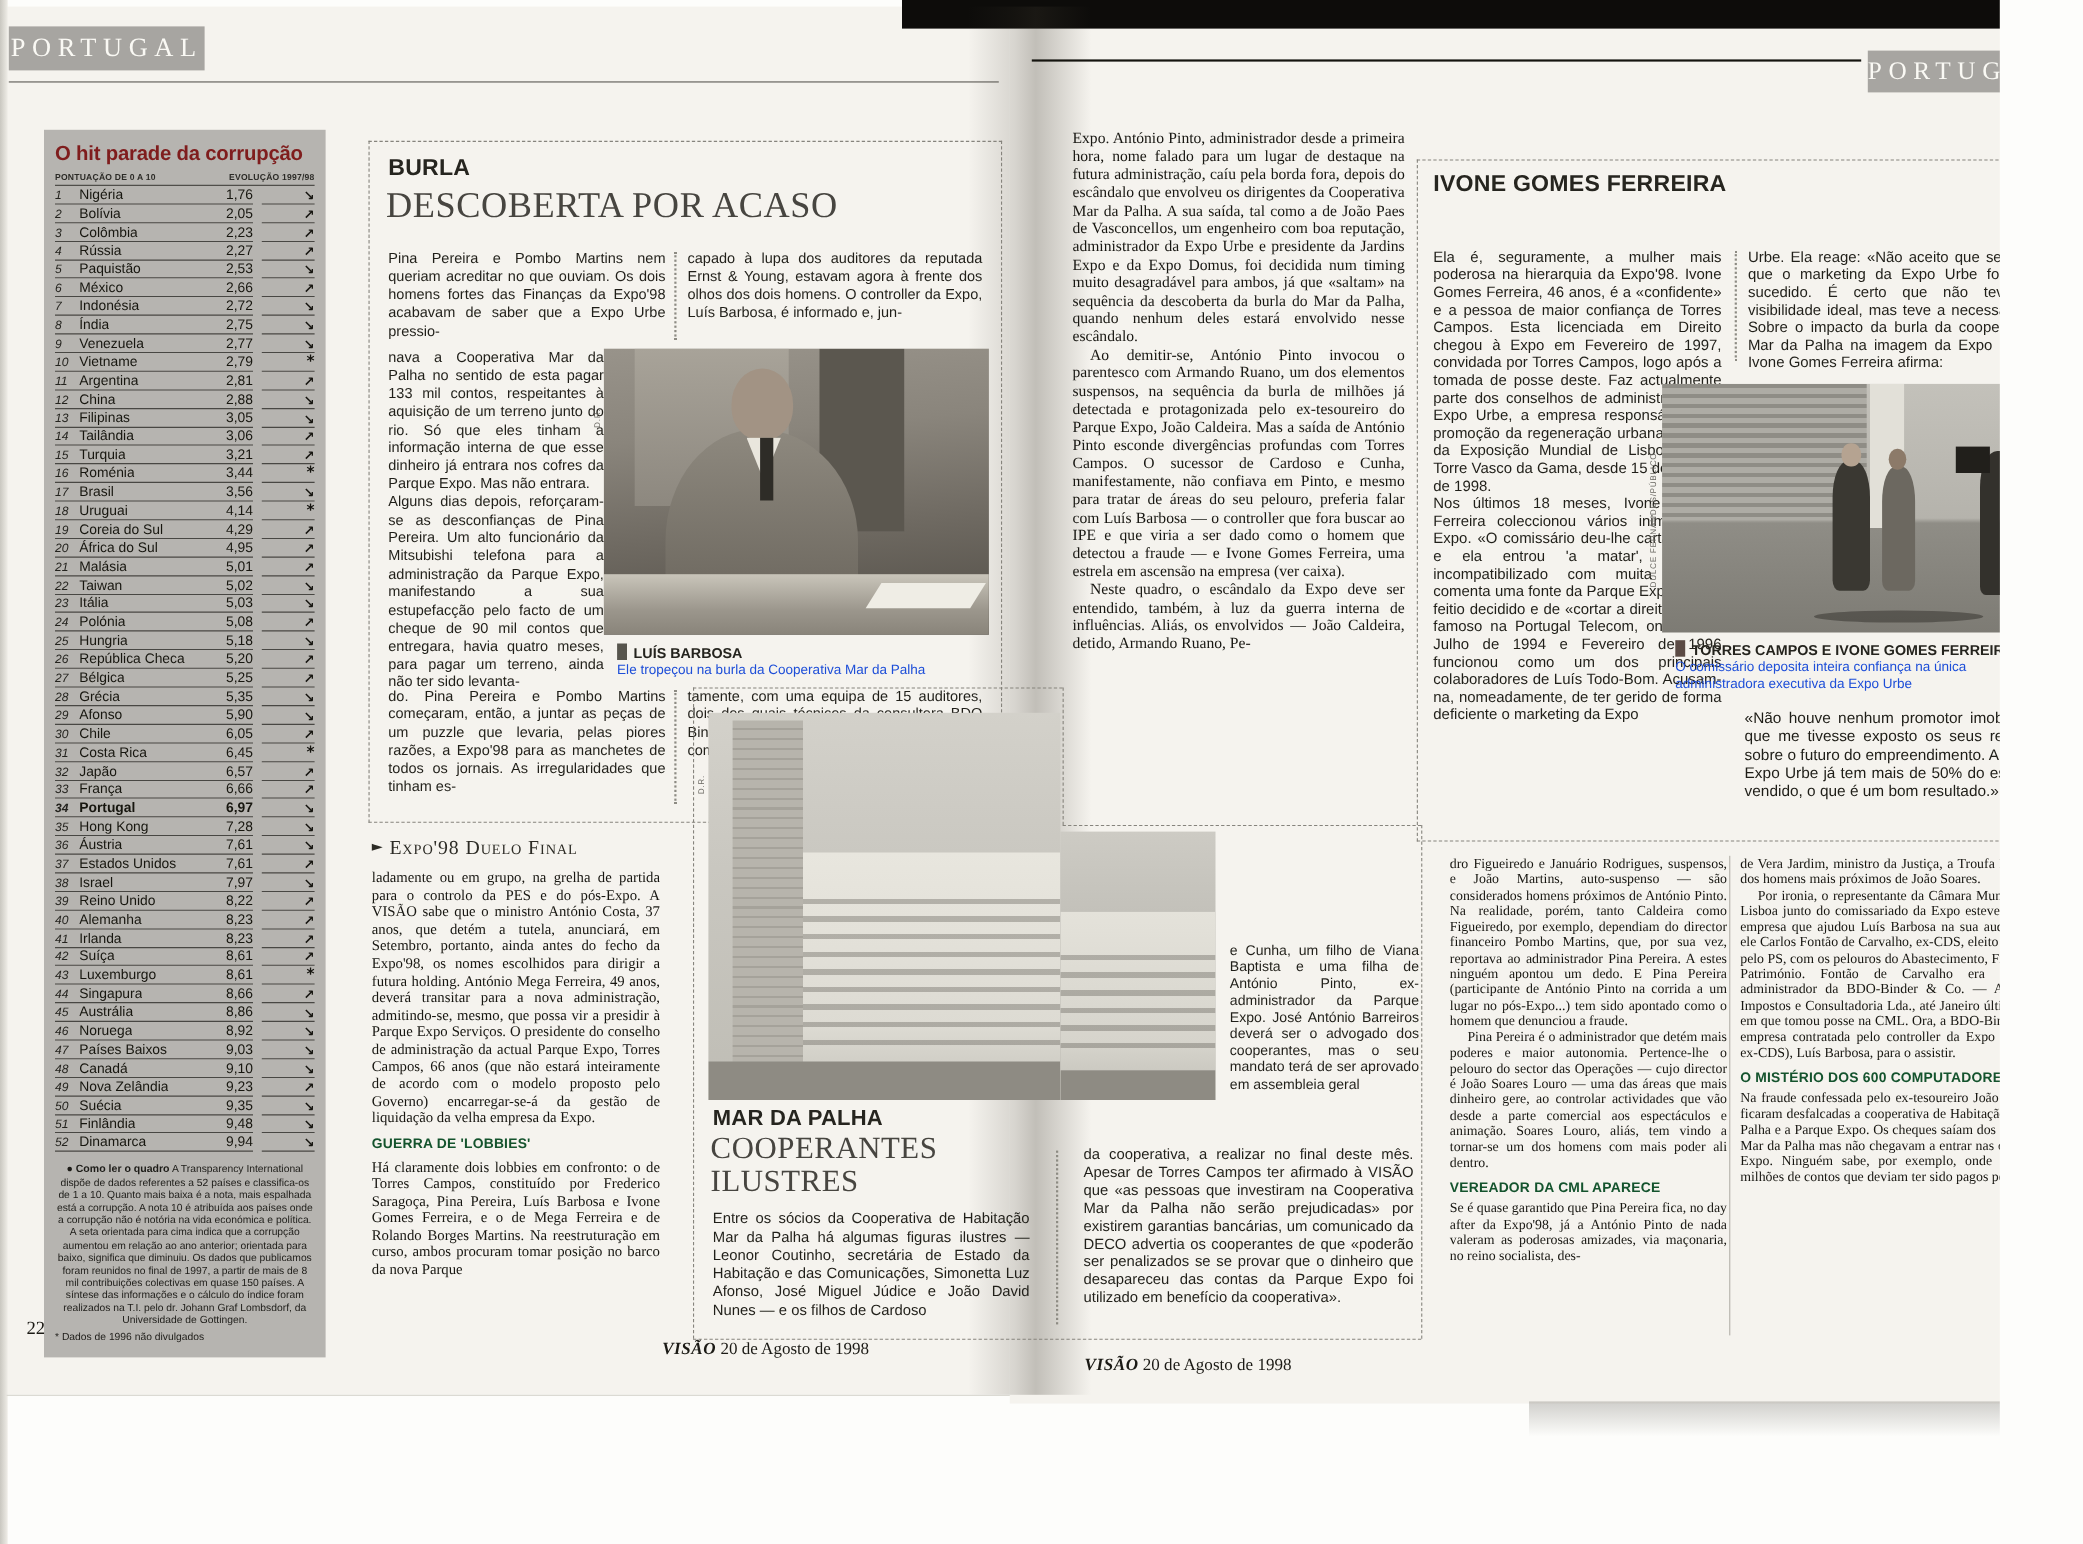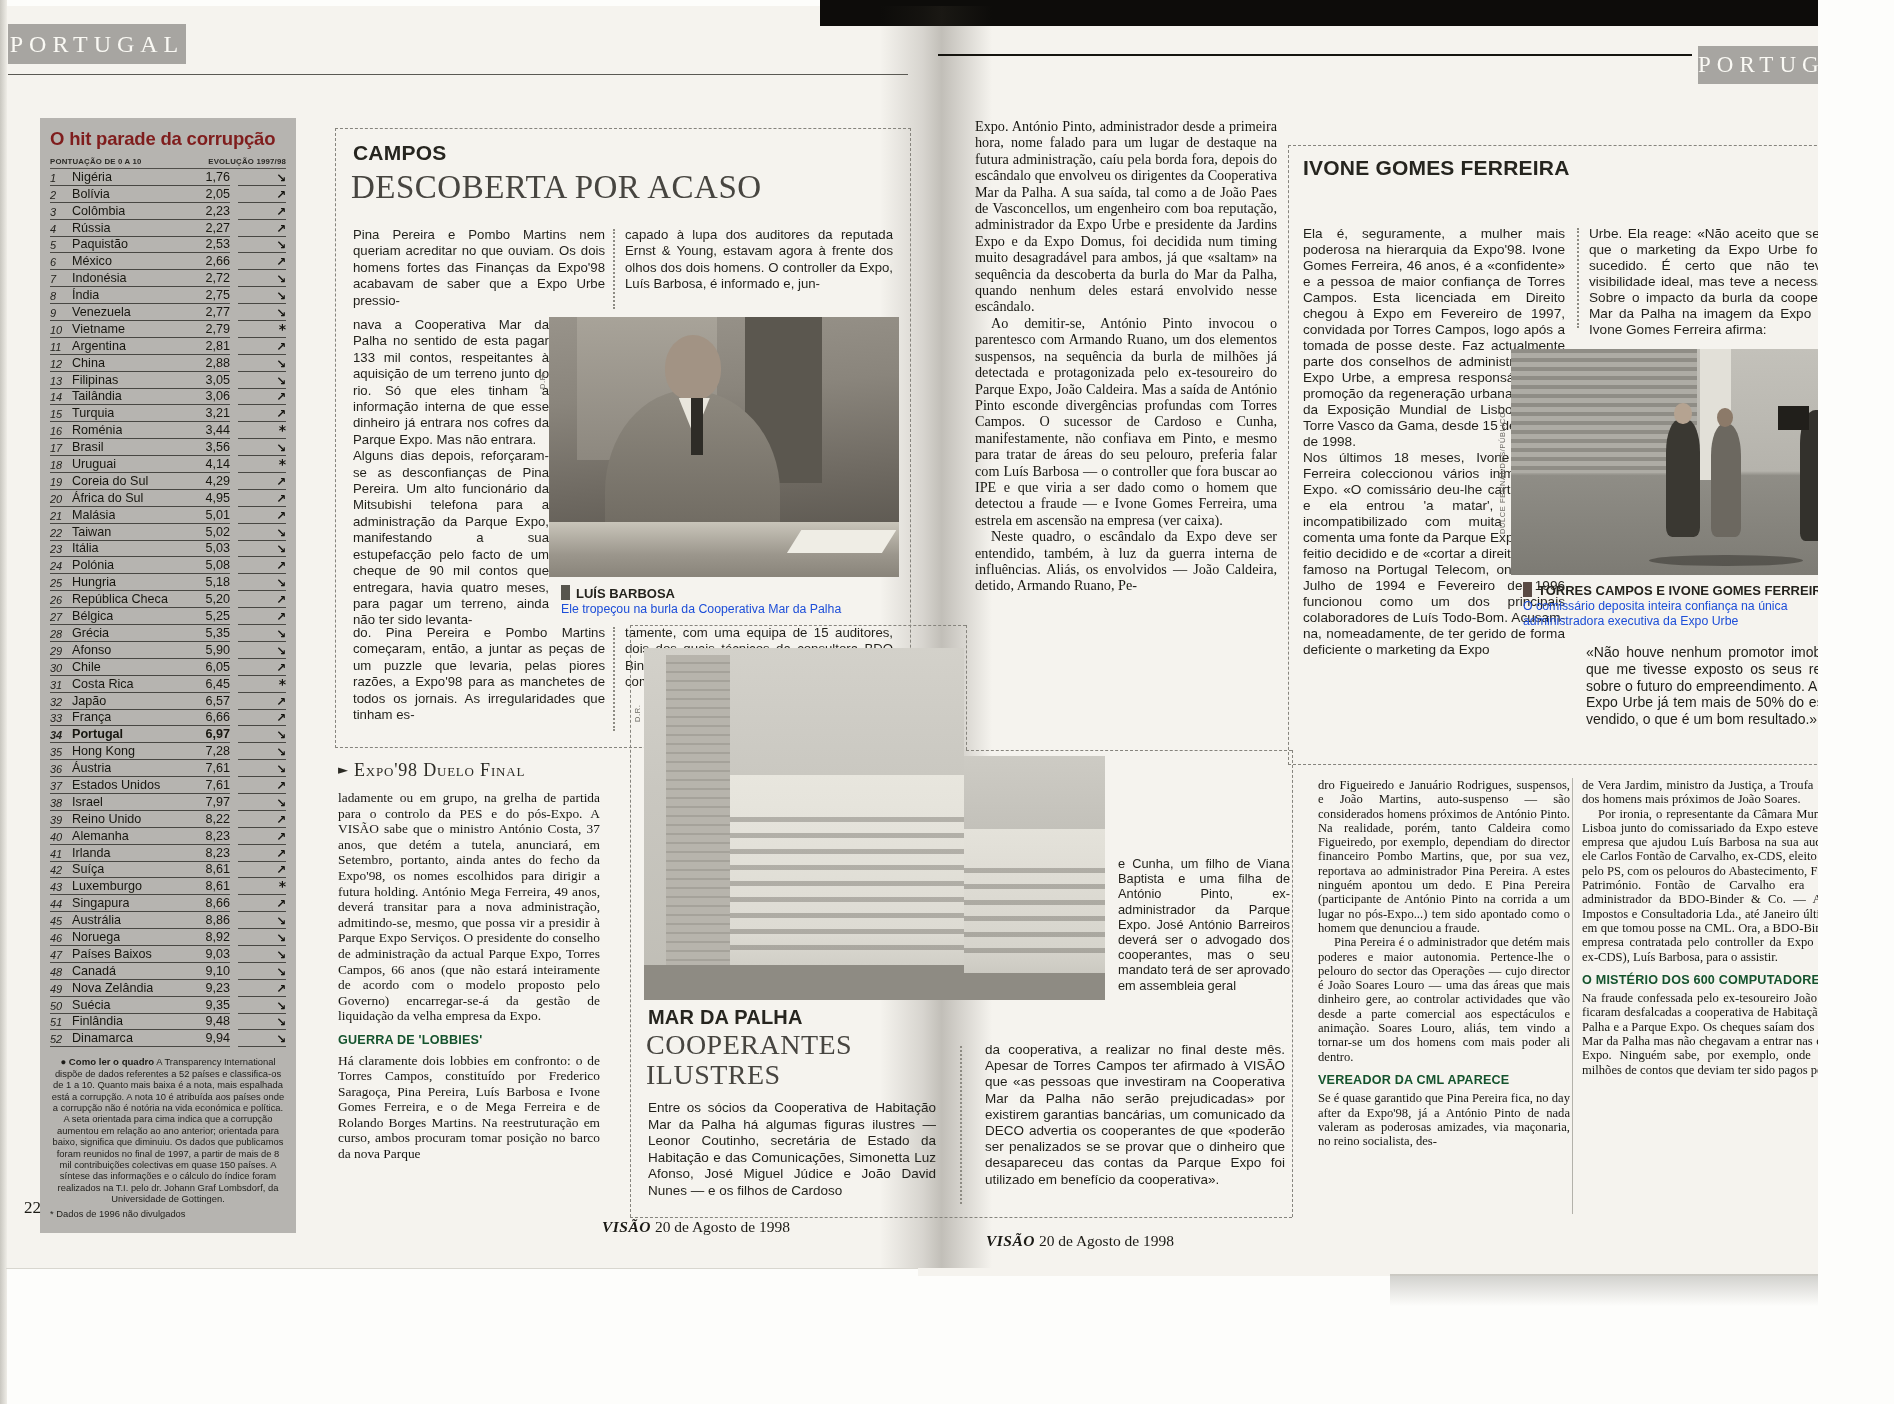--- a/index.html
+++ b/index.html
@@ -584,21 +584,21 @@
             <span class="t-score">9,94</span>
           </span>
           <span class="t-trend v-down"></span>
         </div>
       </div>
     <p class="legend"><b>● Como ler o quadro</b> <span>A Transparency International dispõe de dados referentes a 52 países e classifica-os de 1 a 10. Quanto mais baixa é a nota, mais espalhada está a corrupção. A nota 10 é atribuída aos países onde a corrupção não é notória na vida económica e política. A seta orientada para cima indica que a corrupção aumentou em relação ao ano anterior; orientada para baixo, significa que diminuiu. Os dados que publicamos foram reunidos no final de 1997, a partir de mais de 8 mil contribuições colectivas em quase 150 países. A síntese das informações e o cálculo do índice foram realizados na T.I. pelo dr. Johann Graf Lombsdorf, da Universidade de Gottingen.</span></p>
     <p class="corr-note">* Dados de 1996 não divulgados</p>
   </div>
 
   <div class="abs dbox" style="left:335px;top:128px;width:576px;height:620px;">
-    <div class="abs kicker" style="left:17px;top:12px;">CAMPOS</div>
+    <div class="abs kicker" style="left:17px;top:12px;">BURLA</div>
     <div class="abs bighead" style="left:15px;top:40px;">DESCOBERTA POR ACASO</div>
     <div class="abs boxtext" style="left:17px;top:98px;width:252px;">Pina Pereira e Pombo Martins nem queriam acreditar no que ouviam. Os dois homens fortes das Finanças da Expo'98 acabavam de saber que a Expo Urbe pressio-</div>
     <div class="abs dotv" style="left:277px;top:100px;height:80px;"></div>
     <div class="abs boxtext" style="left:289px;top:98px;width:268px;">capado à lupa dos auditores da reputada Ernst &amp; Young, estavam agora à frente dos olhos dos dois homens. O controller da Expo, Luís Barbosa, é informado e, jun-</div>
 
     <div class="abs boxtext" style="left:17px;top:188px;width:196px;">
 
     <p>nava a Cooperativa Mar da Palha no sentido de esta pagar 133 mil contos, respeitantes à aquisição de um terreno junto do rio. Só que eles tinham a informação interna de que esse dinheiro já entrara nos cofres da Parque Expo. Mas não entrara.</p>
         <p>Alguns dias depois, reforçaram-se as desconfianças de Pina Pereira. Um alto funcionário da Mitsubishi telefona para a administração da Parque Expo, manifestando a sua estupefacção pelo facto de um cheque de 90 mil contos que entregara, havia quatro meses, para pagar um terreno, ainda não ter sido levanta-</p>
       </div>

